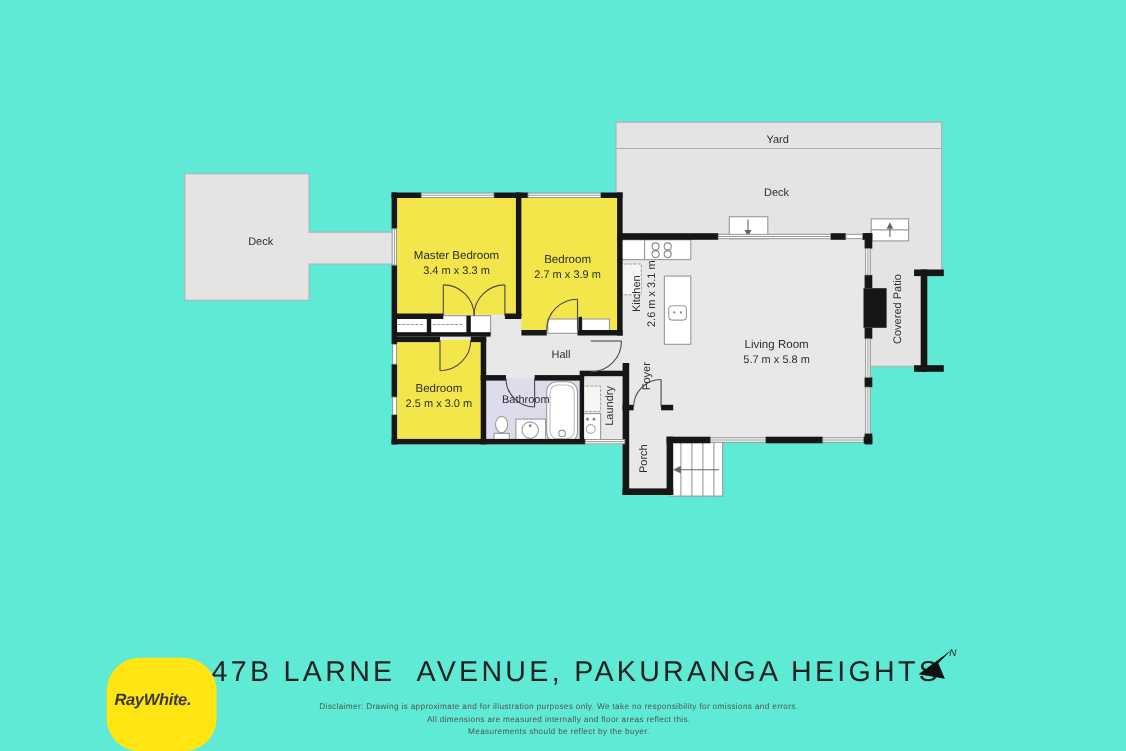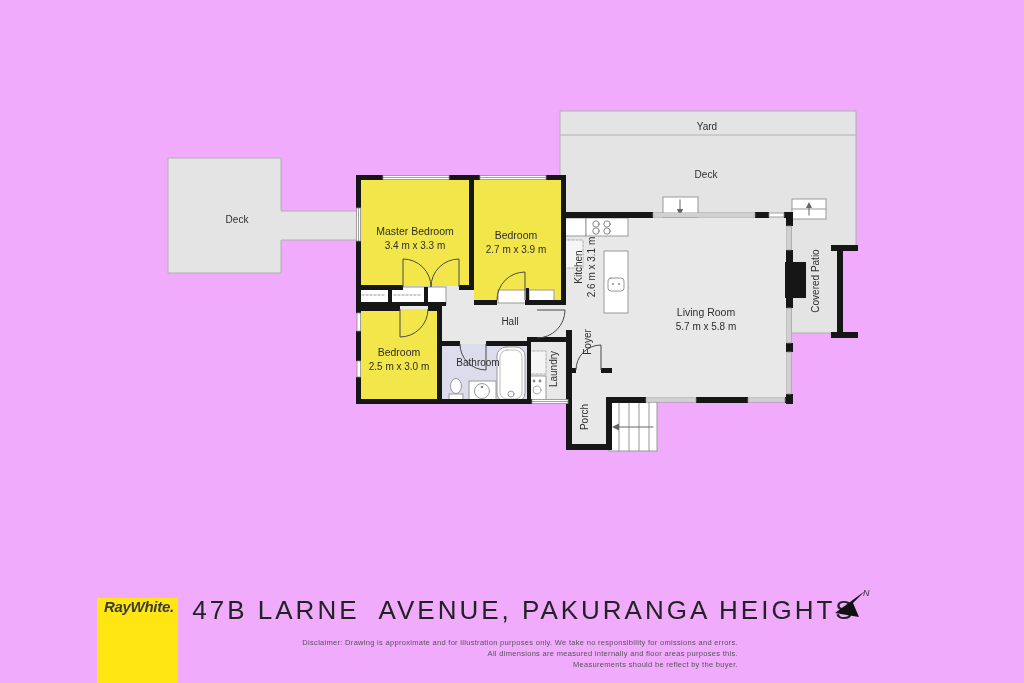--- a/index.html
+++ b/index.html
@@ -1,33 +1,33 @@
 <!DOCTYPE html>
 <html><head>
 <meta charset="utf-8">
 <style>
   html,body{margin:0;padding:0;background:#ffffff;}
-  .canvas{position:relative;width:1024px;height:683px;background:#f0abfc;overflow:hidden;
+  .canvas{position:relative;width:1024px;height:683px;background:#5eead4;overflow:hidden;
           font-family:"Liberation Sans",sans-serif;}
   svg text{font-family:"Liberation Sans",sans-serif;fill:#2e2e2e;}
   .lbl{font-size:10.5px;}
   .dim{font-size:10px;}
   .small{font-size:10px;}
   .win{fill:#ffffff;stroke:#8a8a8a;stroke-width:0.8;}
   .fix{fill:#ffffff;stroke:#999999;stroke-width:1;}
   .arc{fill:none;stroke:#4a4a4a;stroke-width:1;}
   .leaf{stroke:#4a4a4a;stroke-width:1;}
   .outdoor{fill:#e4e4e4;stroke:#b0b0b0;stroke-width:1;}
   .title{position:absolute;top:595px;left:524px;transform:translateX(-50%);
          font-size:26px;letter-spacing:3px;color:#222;white-space:pre;font-weight:500;}
   .disclaimer{position:absolute;top:638px;left:508px;transform:translateX(-50%);
-              width:460px;text-align:right;font-size:7.5px;line-height:1.45;
+              width:460px;text-align:center;font-size:7.5px;line-height:1.45;
               letter-spacing:0.3px;color:#555;}
-  .logo{position:absolute;left:97px;top:598px;width:81px;height:85px;background:#FFE512;
-        display:flex;align-items:flex-start;}
+  .logo{position:absolute;left:97px;top:598px;width:100px;height:85px;background:#FFE512;
+        display:flex;align-items:center;border-radius:30px;}
   .logo span{font-size:15px;font-weight:bold;font-style:italic;color:#3b3b3b;
              padding:0 0 8px 7px;letter-spacing:-0.3px;}
   .compass{position:absolute;left:832px;top:585px;width:40px;height:38px;}
 </style>
 </head>
 <body>
 
 <div class="canvas">
 
 <svg width="1024" height="683" viewBox="0 0 1024 683">
@@ -256,21 +256,21 @@
   
   <div class="title">47B LARNE  AVENUE, PAKURANGA HEIGHTS</div>
 
   <svg class="compass" viewBox="0 0 40 38">
     <polygon points="3,28 33,6 21,18 27,32" fill="#111"></polygon>
     <text x="31" y="11" font-size="9" font-style="italic" fill="#111">N</text>
   </svg>
 
   <div class="disclaimer">
     <div>Disclaimer: Drawing is approximate and for illustration purposes only. We take no responsibility for omissions and errors.</div>
-    <div>All dimensions are measured internally and floor areas purposes this.</div>
+    <div>All dimensions are measured internally and floor areas reflect this.</div>
     <div>Measurements should be reflect by the buyer.</div>
   </div>
 
   <div class="logo">
     <span>RayWhite.</span>
   </div>
 
 </div>
 
 </body></html>

